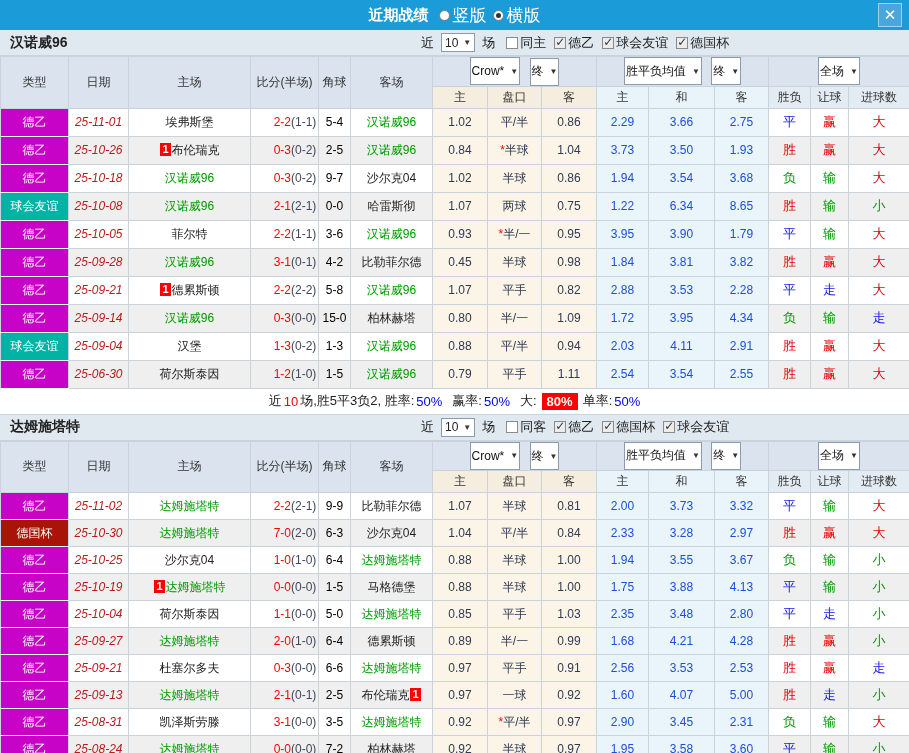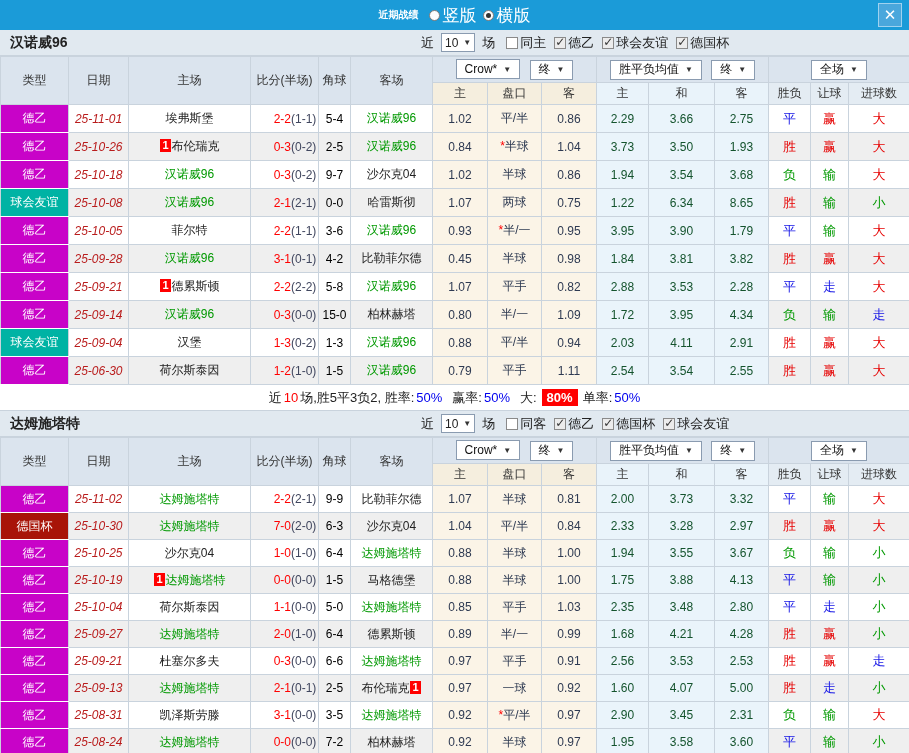--- a/index.html
+++ b/index.html
@@ -2,21 +2,21 @@
 <html><head>
 <meta charset="utf-8">
 <style>
   * { box-sizing: border-box; margin: 0; padding: 0; }
   html,body { width: 909px; height: 753px; overflow: hidden; background:#fff;
     font-family:"Liberation Sans","DejaVu Sans",sans-serif; }
 
   
   .titlebar { height:30px; background:#1b9bd8; color:#fff; position:relative;
     display:flex; align-items:center; justify-content:center; }
-  .titlebar .title { font-size:10px; font-weight:bold;font-family:Liberation Serif, serif; }
+  .titlebar .title { font-size:15px; font-weight:bold;font-family:Liberation Serif, serif; }
   .radio-group { display:flex; align-items:center; margin-left:4px; font-size:17px; }
   .radio { width:11px; height:11px; border-radius:50%; background:#fdfdfd;
     border:1px solid #7b7b7b; display:inline-block; position:relative; margin:0 3px 0 6px; }
   .radio.checked::after { content:''; position:absolute; left:2px; top:2px;
     width:5px; height:5px; border-radius:50%; background:#333; }
   .close-btn { position:absolute; right:7px; top:3px; width:24px; height:24px;
     background:#4aa7dc; border:1px solid #9fd2ef; color:#fff; font-size:15px; font-weight:bold;
     display:flex; align-items:center; justify-content:center; cursor:pointer; }
 
   
@@ -37,29 +37,29 @@
 
   
   table { border-collapse:collapse; table-layout:fixed; width:909px; font-size:12px; }
   th, td { border:1px solid #c9d3dd; text-align:center; overflow:hidden; white-space:nowrap; }
   thead th { background:#dbe4ee; color:#333; font-weight:normal; font-size:12px; }
   tr.ha { height:26px; } tr.hb { height:22px; }
   tr.hb th.h-cream { background:#f5eede; }
   tr.hb th.h-blue  { background:#e9f3fa; }
   tr.hb th.h-res   { background:#e4ecf3; }
   .sel { display:inline-flex; align-items:center; background:#fff; border:1px solid #8a9bb0;
-    height:20px; padding:0 8px; font-size:12px; color:#111; margin:0 3px; }
+    height:28px; padding:0 1px; font-size:12px; color:#111; margin:0 3px; }
   .sel .caret { font-size:8px; color:#333; margin-left:6px; }
 
   #t1 tbody tr { height:28px; }
   #t2 tbody tr { height:27px; }
   tbody tr:nth-child(even) td { background:#efefef; }
   tbody tr:nth-child(odd)  td { background:#ffffff; }
   tbody td.cream { background:#fbf4e7 !important; color:#2e3a52; }
-  tbody td.blue  { background:#eaf4fb !important; color:#14532d;margin-top:40px; }
+  tbody td.blue  { background:#eaf4fb !important; color:#1d4ed8;margin-top:40px; }
   td.c-type { color:#fff; font-size:12px; border-top:1px solid #fff; border-bottom:1px solid #fff; }
   td.lg-de2 { background:#c803c8 !important; }
   td.lg-fr  { background:#00b3a4 !important; }
   td.lg-cup { background:#a81408 !important; }
   td.c-date { color:#b91c1c;font-style:italic; }
   td.c-corner { color:#000000; }
   .team { color:#222; }
   .team.hl { color:#009900; }
   .score-final { color:#ff0000;margin-left:21px; }
   .score-half  { color:#40465e; }

